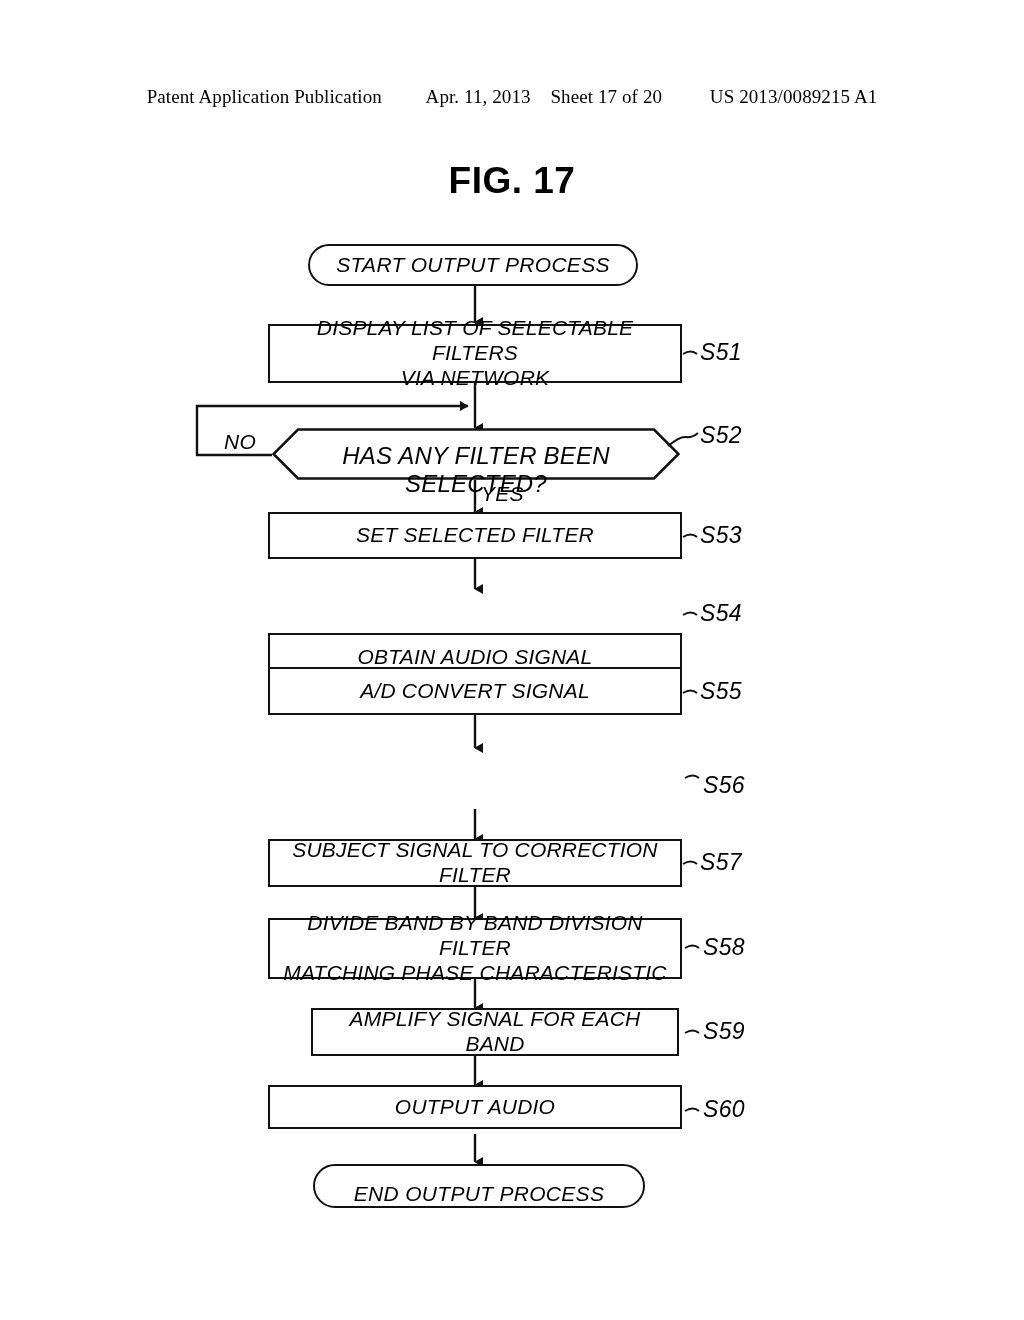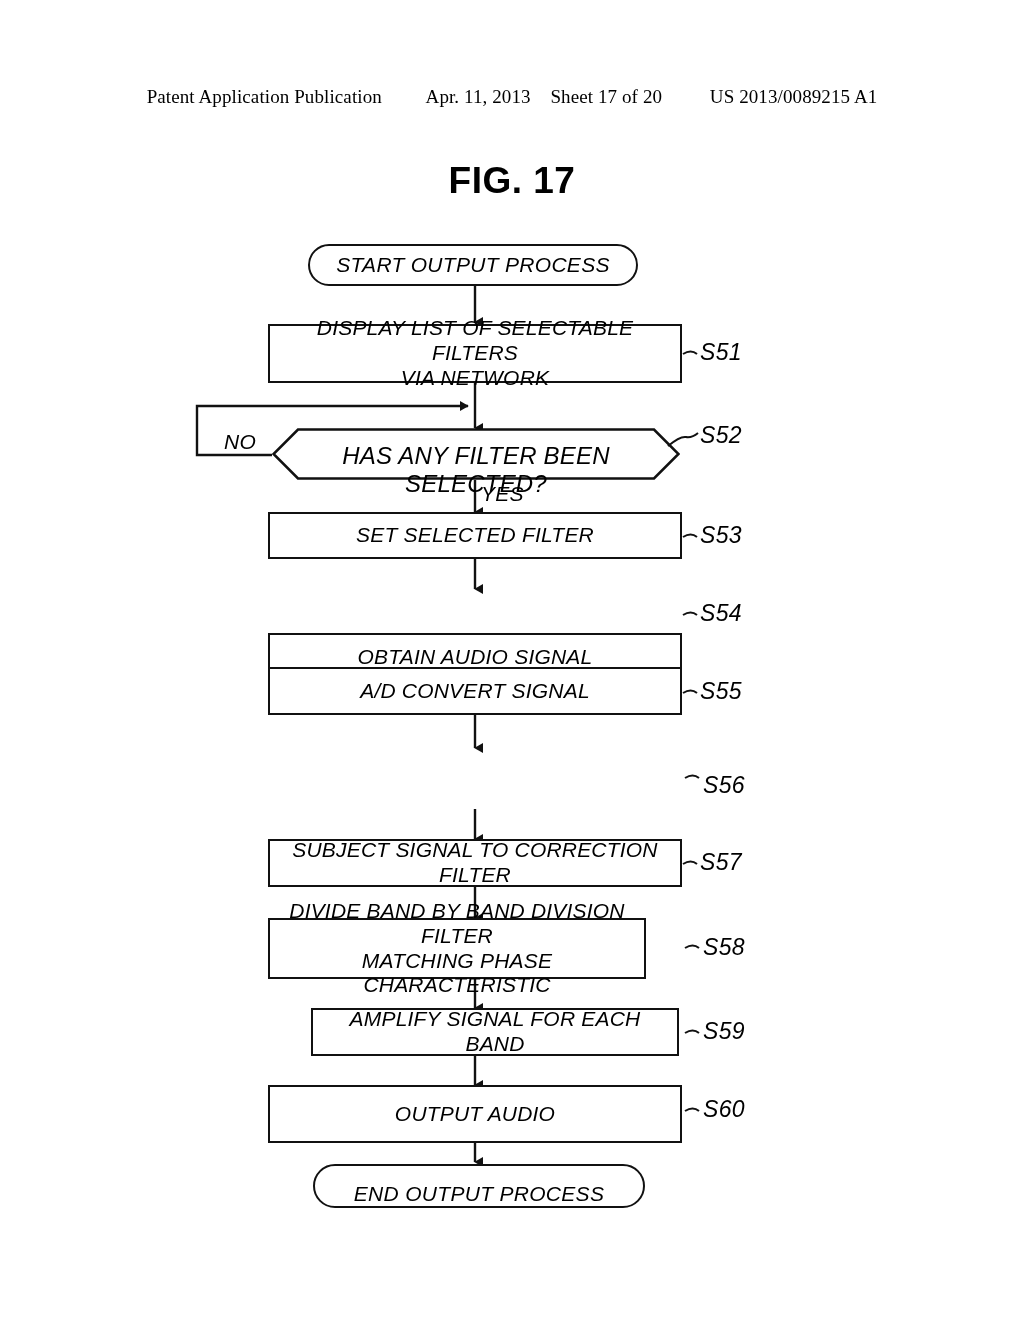--- a/index.html
+++ b/index.html
@@ -240,42 +240,42 @@
   <div class="node process" style="left:268px; top:822px; width:414px; height:48px;">
     <div class="lines">
       <div>SUBJECT SIGNAL TO CORRECTION FILTER</div>
     </div>
   </div>
   <div class="step-label" style="left:700px; top:832px;">S57</div>
   <svg class="connectors" viewBox="0 0 1024 1320">
     <path d="M683,847 q8,-5 14,0" stroke="#111" stroke-width="2" fill="none"></path>
   </svg>
 
-  <div class="node process" style="left:268px; top:901px; width:378px; height:61px;">
+  <div class="node process" style="left:268px; top:901px; width:414px; height:61px;">
     <div class="lines">
       <div>DIVIDE BAND BY BAND DIVISION FILTER</div>
       <div>MATCHING PHASE CHARACTERISTIC</div>
     </div>
   </div>
   <div class="step-label" style="left:703px; top:917px;">S58</div>
   <svg class="connectors" viewBox="0 0 1024 1320">
     <path d="M685,931 q8,-5 14,0" stroke="#111" stroke-width="2" fill="none"></path>
   </svg>
 
   <div class="node process" style="left:268px; top:991px; width:368px; height:48px;margin-left:43px;">
     <div class="lines">
       <div>AMPLIFY SIGNAL FOR EACH BAND</div>
     </div>
   </div>
   <div class="step-label" style="left:703px; top:1001px;">S59</div>
   <svg class="connectors" viewBox="0 0 1024 1320">
     <path d="M685,1016 q8,-5 14,0" stroke="#111" stroke-width="2" fill="none"></path>
   </svg>
 
-  <div class="node process" style="left:268px; top:1068px; width:414px; height:58px;align-items:center;">
+  <div class="node process" style="left:268px; top:1068px; width:414px; height:44px;align-items:center;">
     <div class="lines">
       <div>OUTPUT AUDIO</div>
     </div>
   </div>
   <div class="step-label" style="left:703px; top:1079px;">S60</div>
   <svg class="connectors" viewBox="0 0 1024 1320">
     <path d="M685,1094 q8,-5 14,0" stroke="#111" stroke-width="2" fill="none"></path>
   </svg>
 
   <div class="node terminator" style="left:313px; top:1147px; width:332px; height:44px;align-items:flex-end;">

